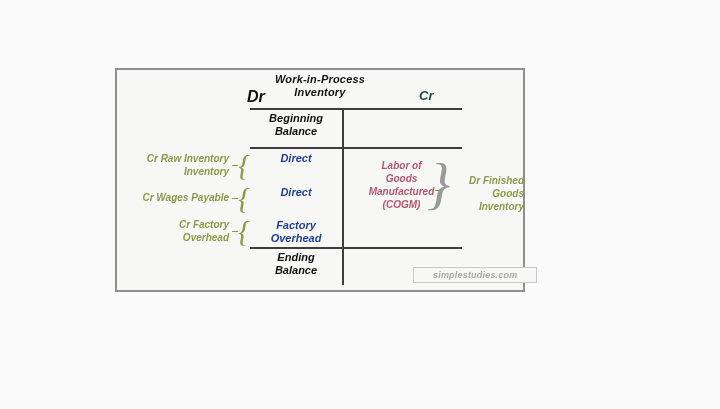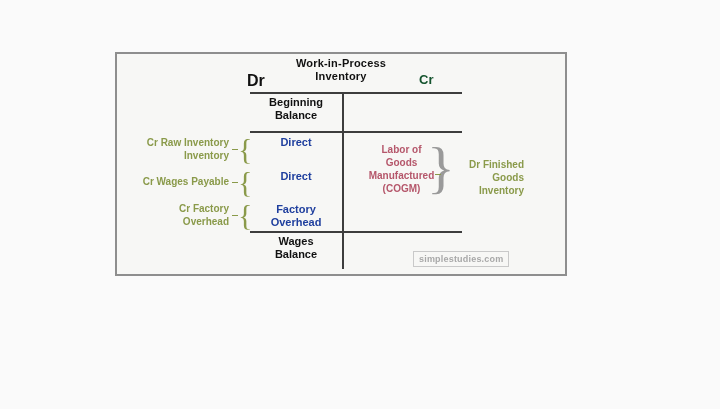--- a/index.html
+++ b/index.html
@@ -12,26 +12,27 @@
     background: #fafafa;
     font-family: "Liberation Sans", sans-serif;
     overflow: hidden;
     position: relative;
   }
 
   
   #diagram-frame {
     position: absolute;
     left: 115px;
-    top: 52px;
-    width: 452px;
+    top: 68px;
+    width: 410px;
     height: 224px;
     background: #f7f7f5;
     border: 2px solid #8e8e8e;
     box-sizing: border-box;
+    font-style: italic;
   }
 
   
   #account-header {
     position: absolute;
     left: 0;
     top: 3px;
     width: 100%;
     text-align: center;
   }
@@ -184,21 +185,21 @@
     font-weight: bold;
     color: #8a9a4a;
     line-height: 13px;
   }
 
   
   #watermark {
     position: absolute;
     left: 296px;
     top: 197px;
-    padding: 2px 5px;
+    padding: 2px 19px;
     border: 1px solid #c9c9c9;
     background: #f7f7f5;
     font-size: 9px;
     font-weight: bold;
     color: #a8a8a8;
     letter-spacing: 0.2px;
   }
 </style>
 </head>
 <body>
@@ -229,21 +230,21 @@
   <div class="dr-entry blue" id="entry-dl">
     <div>Direct</div>
   </div>
 
   <div class="dr-entry blue" id="entry-fo">
     <div>Factory</div>
     <div>Overhead</div>
   </div>
 
   <div class="dr-entry black" id="entry-ending">
-    <div>Wages</div>
+    <div>Ending</div>
     <div>Balance</div>
   </div>
 
   <div id="entry-cogm">
     <div>Labor of</div>
     <div>Goods</div>
     <div>Manufactured</div>
     <div>(COGM)</div>
   </div>
 

